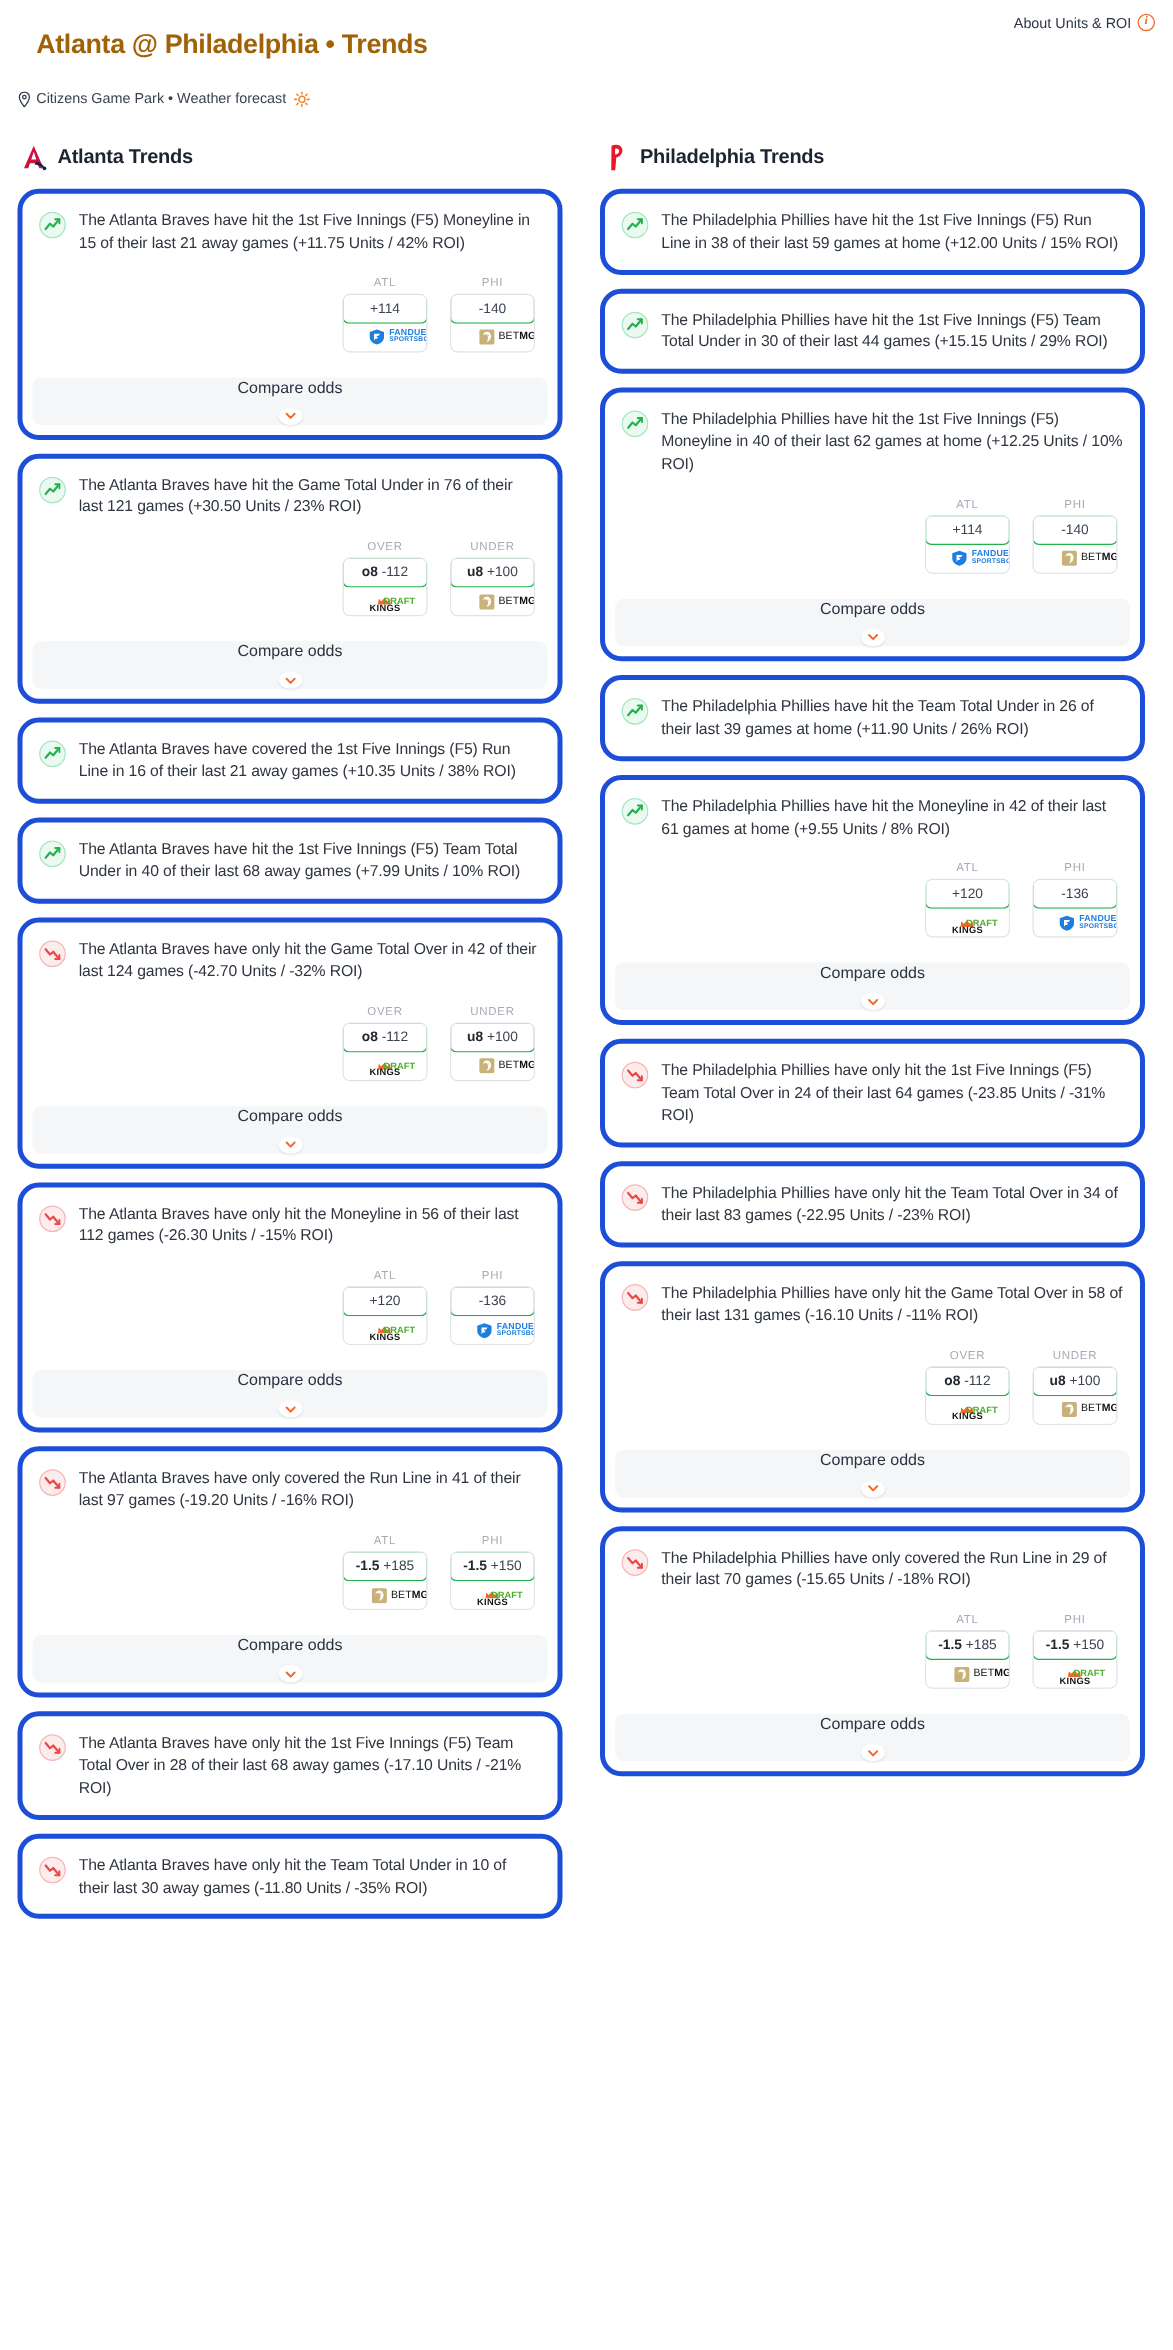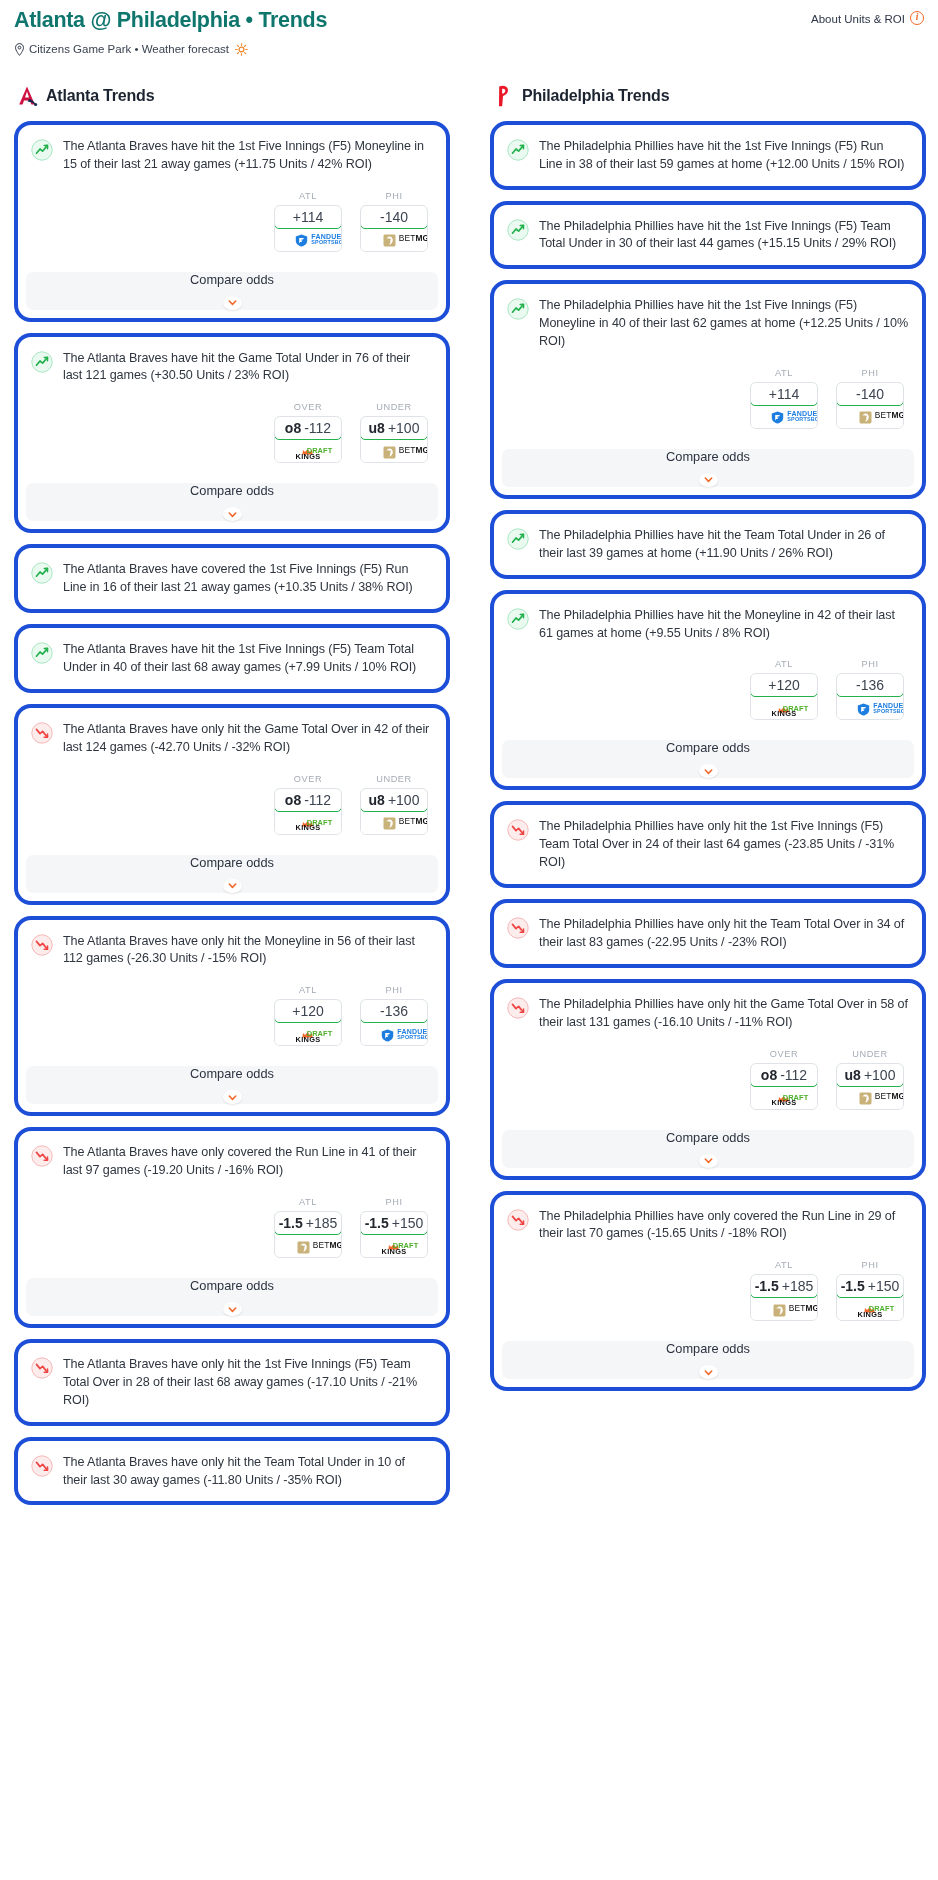--- a/index.html
+++ b/index.html
@@ -13,21 +13,21 @@
   body { width: 938px; }
   .page { width: 938px; padding: 0 0 16px 0; position: relative; }
 
   
   .header { padding: 8px 14px 0 14px; }
   .header-row {
     display: flex; align-items: flex-start; justify-content: space-between;
   }
   .page-title {
     font-size: 21.5px; font-weight: bold; letter-spacing: -0.3px;
-    color: #0f766e; line-height: 1.2; margin: 0;
+    color: #a16207; line-height: 1.2; margin: 15px;
   }
   .about-link {
     display: flex; align-items: flex-end; gap: 5px;
     font-size: 11.5px; color: #2d3748; white-space: nowrap;
     margin-top: 3px; cursor: pointer;
   }
   .info-circle {
     width: 14px; height: 14px; border-radius: 50%;
     border: 1.3px solid #f2682a; color: #f2682a;
     font-size: 9.5px; font-weight: bold; font-style: italic;
@@ -36,21 +36,21 @@
   }
   .venue-row {
     display: flex; align-items: center; gap: 4px;
     font-size: 11.5px; color: #3a4250; margin-top: 9px;
   }
   .pin-icon { width: 11px; height: 13px; display: inline-block; }
   .sun-icon { width: 13px; height: 13px; display: inline-block; margin-left: 2px;}
 
   
   .columns {
-    display: flex; gap: 40px; padding: 28px 14px 0 14px;
+    display: flex; gap: 30px; padding: 28px 14px 0 14px;
     align-items: flex-start;
   }
   .col { width: 436px; flex: 0 0 436px; }
 
   .col-head {
     display: flex; align-items: center; gap: 8px;
     margin-bottom: 13px; padding-left: 2px;
   }
   .col-head-title {
     font-size: 16px; font-weight: bold; color: #1b2430; letter-spacing: -0.2px;
@@ -80,21 +80,21 @@
     text-align: center; font-size: 9.2px; letter-spacing: 0.6px;
     color: #a5abb5; margin-bottom: 4px; text-transform: uppercase;
   }
   .odds-box {
     border: 1px solid #dfe2e7; border-radius: 6px; overflow: hidden;
     background: #fff;
   }
   .odds-value {
     border: 1px solid #22b14c; border-radius: 5px;
     height: 24px; display: flex; align-items: center; justify-content: center;
-    font-size: 14px; color: #3c4450; background:#fff;
+    font-size: 11px; color: #3c4450; background:#fff;
     margin: -1px -1px 0 -1px;
   }
   .odds-value .line { font-weight: bold; color: #22262e; margin-right: 3px; }
   .odds-book {
     height: 22px; display: flex; align-items: center; justify-content: center;
     background: #fff;
   }
 
   
   .bk { display: flex; align-items: flex-start; gap: 3px; padding-left: 31px; }

